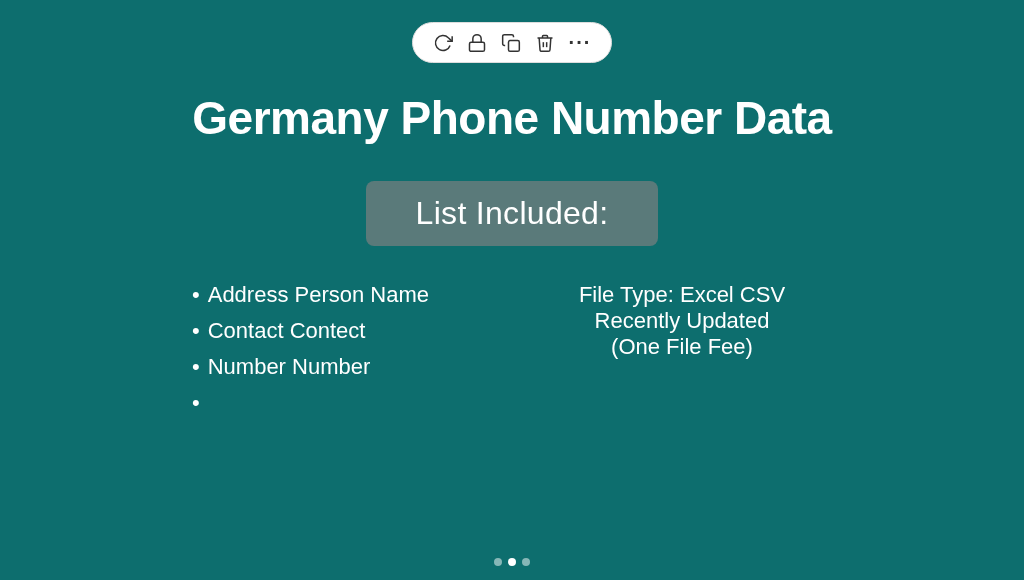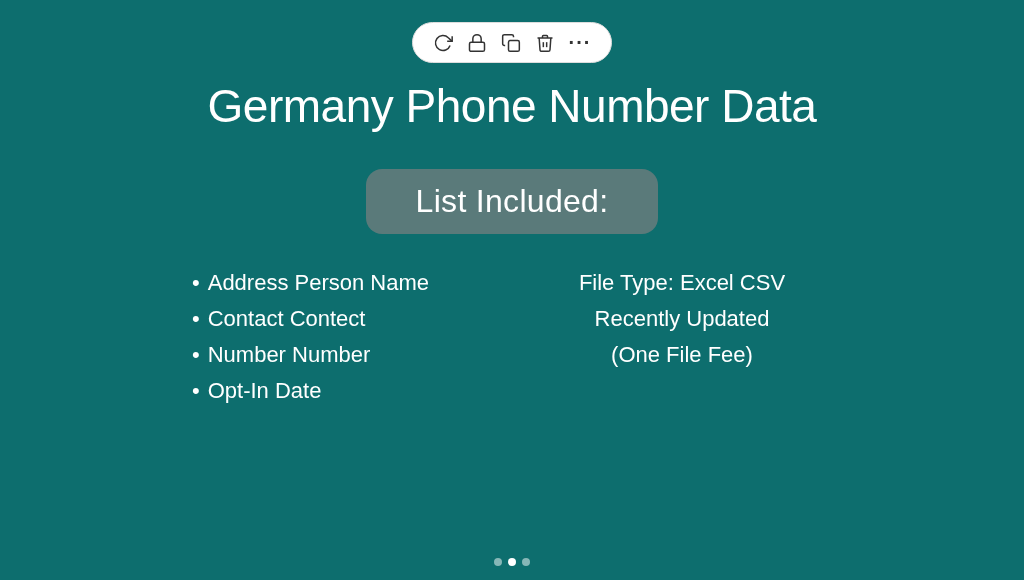--- a/index.html
+++ b/index.html
@@ -52,29 +52,29 @@
     .toolbar-dots {
       font-size: 20px;
       color: #333;
       letter-spacing: 1px;
       font-weight: bold;
     }
 
     .main-title {
       color: white;
       font-size: 46px;
-      font-weight: 400;
+      font-weight: 700;
       text-align: center;
-      margin-top: 16px;
+      margin-top: 28px;
       letter-spacing: -0.5px;
     }
 
     .list-badge {
       background-color: #5a7a7a;
-      border-radius: 16px;
+      border-radius: 8px;
       padding: 14px 50px;
       margin-top: 36px;
     }
 
     .list-badge-text {
       color: white;
       font-size: 32px;
       font-weight: 400;
       letter-spacing: 0.3px;
     }
@@ -93,21 +93,20 @@
       flex-direction: column;
       align-items: flex-start;
       gap: 10px;
       min-width: 260px;
     }
 
     .right-column {
       display: flex;
       flex-direction: column;
       align-items: center;
-      gap: 10px;
       min-width: 300px;
     }
 
     .bullet-item {
       color: white;
       font-size: 22px;
       font-weight: 400;
       display: flex;
       align-items: center;
       gap: 8px;
@@ -199,21 +198,20 @@
     <div class="bullet-item">
       <span class="bullet-dot">•</span>
       <span>Contact Contect</span>
     </div>
     <div class="bullet-item">
       <span class="bullet-dot">•</span>
       <span>Number Number</span>
     </div>
     <div class="bullet-item">
       <span class="bullet-dot">•</span>
-      <span>Opt-In Date</span>
     </div>
   </div>
 
   <div class="right-column">
     <div class="info-line">File Type: Excel CSV</div>
     <div class="info-line">Recently Updated</div>
     <div class="info-line">(One File Fee)</div>
   </div>
 </div>
 

